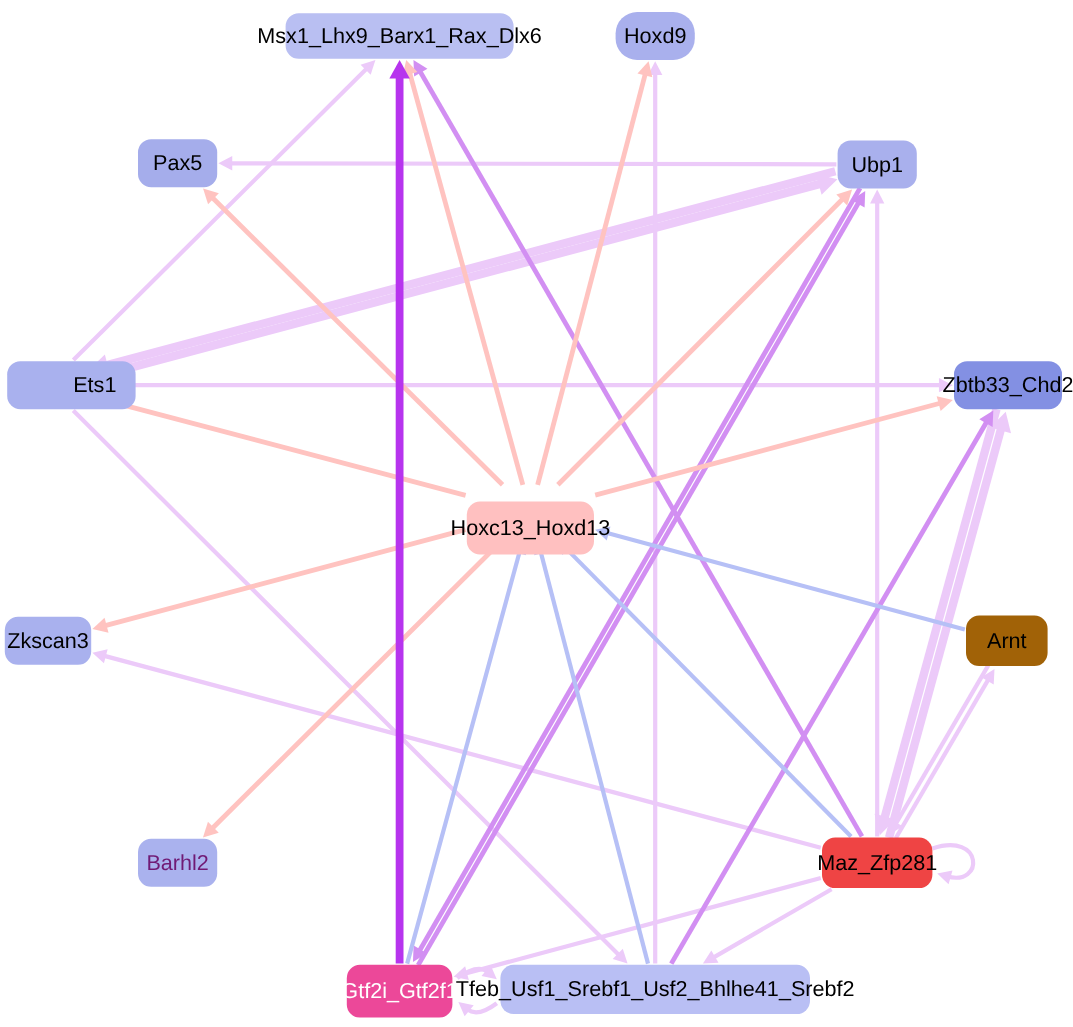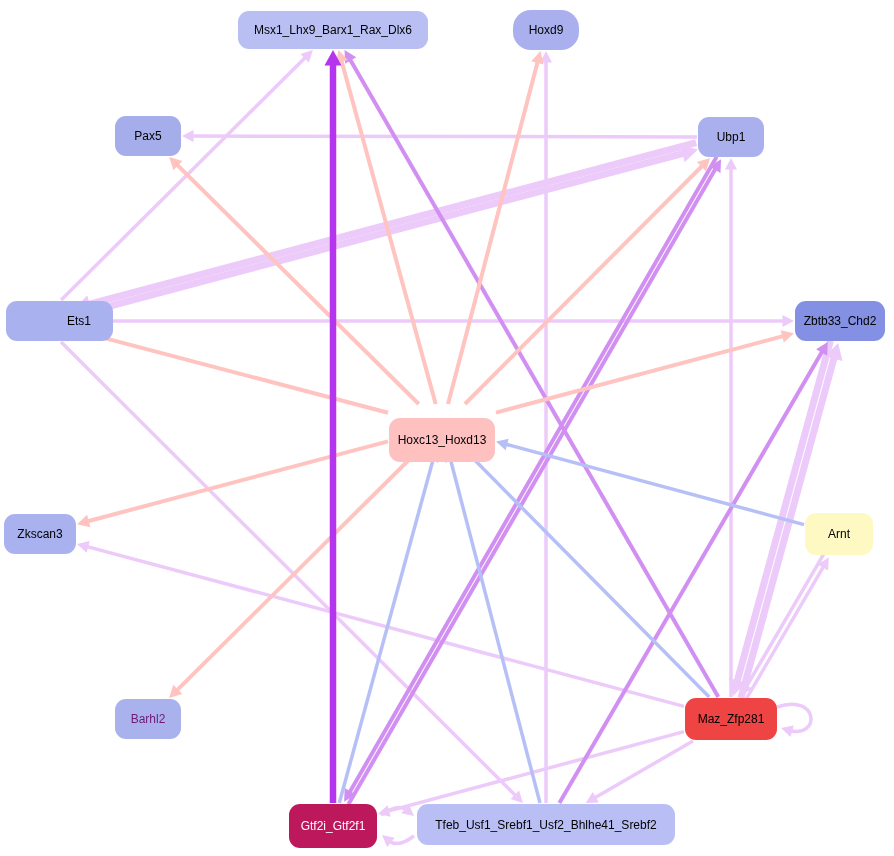--- a/index.html
+++ b/index.html
@@ -8,21 +8,21 @@
     width:894px;height:856px;
     background:#ffffff;
     overflow:hidden;
     font-family:"Liberation Sans", sans-serif;
   }
   #edge-layer{position:absolute;left:0;top:0;}
   .node{
     position:absolute;
     display:flex;align-items:center;justify-content:center;
     border-radius:11px;
-    font-size:12px;
+    font-size:18px;
     white-space:nowrap;
     color:#000;
     user-select:none;
   }
 </style>
 </head>
 <body>
 
 <div id="graph-canvas">
   <svg id="edge-layer" width="894" height="856" viewBox="0 0 894 856">
@@ -115,29 +115,29 @@
       </div>
       <div class="node" style="left: 795px; top: 301px; width: 90px; height: 40px; background: rgb(131, 144, 227); color: #000000;">
         <span>Zbtb33_Chd2</span>
       </div>
       <div class="node" style="left: 389px; top: 418px; width: 106px; height: 44px; background: rgb(255, 192, 192); color: rgb(0, 0, 0);">
         <span>Hoxc13_Hoxd13</span>
       </div>
       <div class="node" style="left: 4px; top: 514px; width: 72px; height: 40px; background: rgb(169, 177, 238); color: rgb(0, 0, 0);">
         <span>Zkscan3</span>
       </div>
-      <div class="node" style="left: 805px; top: 513px; width: 68px; height: 42px; background: #fef9c3; color: rgb(0, 0, 0);">
+      <div class="node" style="left: 805px; top: 513px; width: 68px; height: 42px; background: #a16207; color: rgb(0, 0, 0);">
         <span>Arnt</span>
       </div>
       <div class="node" style="left: 115px; top: 699px; width: 66px; height: 40px; background: rgb(170, 178, 238); color: #701a75;">
         <span>Barhl2</span>
       </div>
       <div class="node" style="left: 685px; top: 698px; width: 92px; height: 42px; background: #ef4444; color: rgb(0, 0, 0);">
         <span>Maz_Zfp281</span>
       </div>
-      <div class="node" style="left: 289px; top: 804px; width: 88px; height: 44px; background: #be185d; color: rgb(255, 255, 255);">
+      <div class="node" style="left: 289px; top: 804px; width: 88px; height: 44px; background: #ec4899; color: rgb(255, 255, 255);">
         <span>Gtf2i_Gtf2f1</span>
       </div>
       <div class="node" style="left: 417px; top: 804px; width: 258px; height: 41px; background: rgb(185, 191, 244); color: #000000;">
         <span>Tfeb_Usf1_Srebf1_Usf2_Bhlhe41_Srebf2</span>
       </div>
     </div>
 </div>
 
 </body></html>

